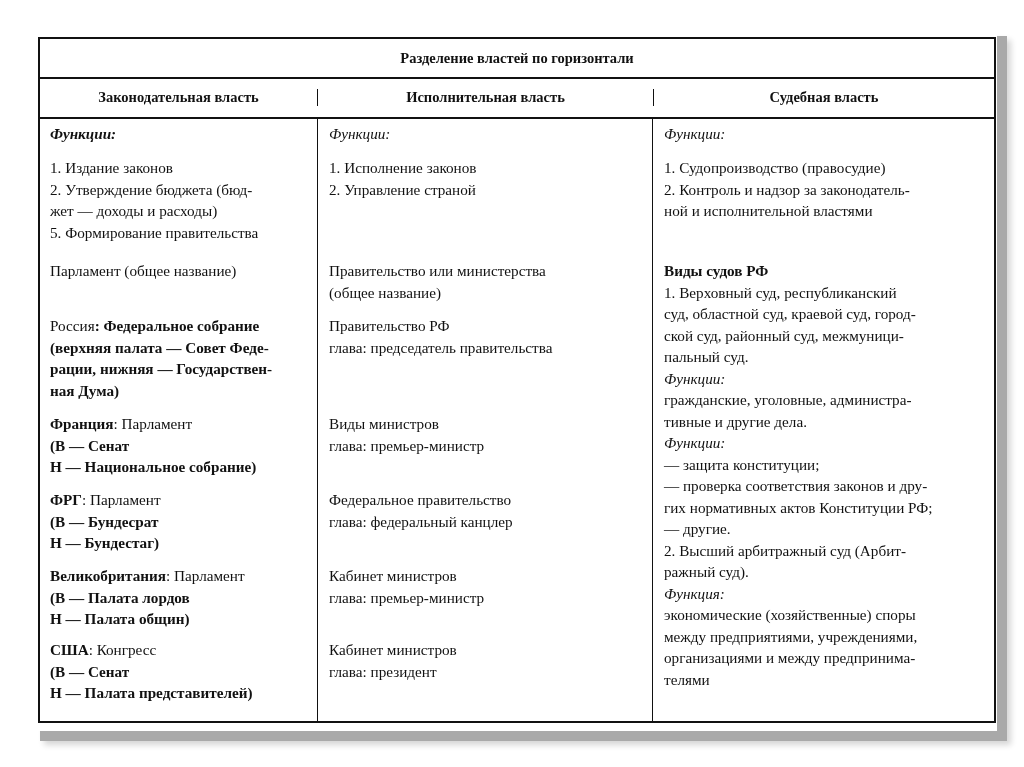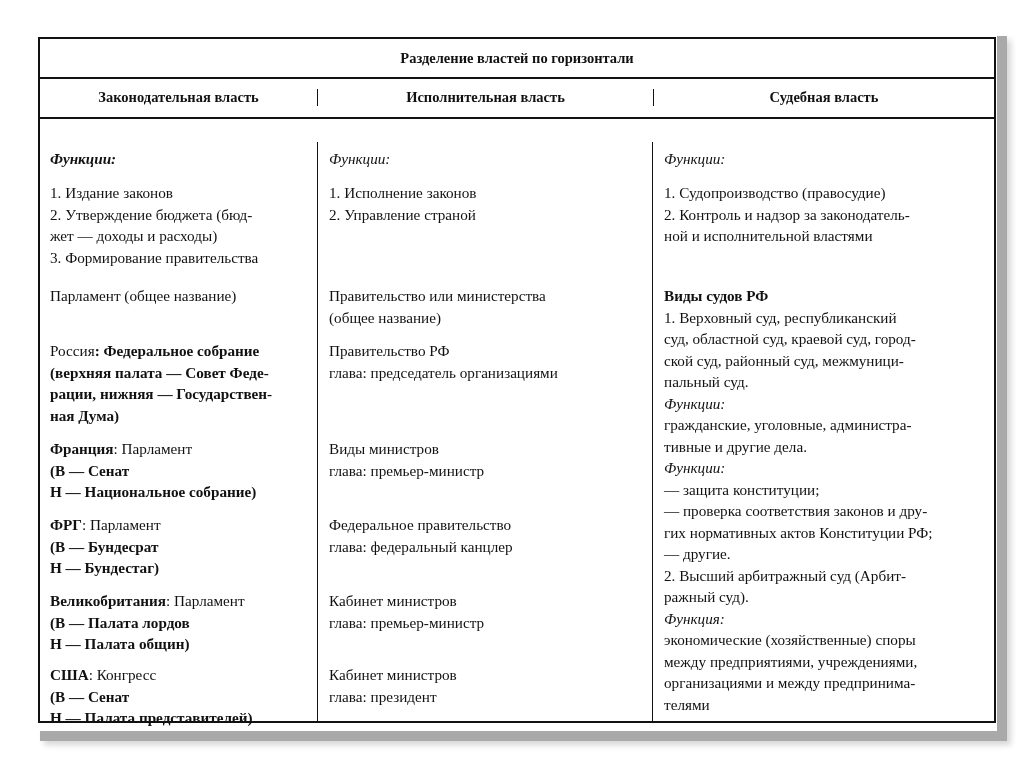--- a/index.html
+++ b/index.html
@@ -26,21 +26,21 @@
   }
   .head-cell {
     display:flex; align-items:center; justify-content:center; font-weight:bold; font-size:14.5px;
   }
   .c1 { width:277px; }
   .c2 { width:335px; border-left:1.5px solid #111; }
   .c3 { flex:1; border-left:1.5px solid #111; }
   .body-row {
     position:absolute; left:0; top:78px; right:0; bottom:0; display:flex;
   }
-  .col { position:relative; box-sizing:border-box; padding:6px 0 0 10px; font-size:15.2px; line-height:21.5px;margin-top:25px; }
+  .col { position:relative; box-sizing:border-box; padding:6px 0 0 10px; font-size:15.2px; line-height:21.5px; }
   .col.c2, .col.c3 { padding-left:11px; }
   .it { font-style:italic; }
   .b { font-weight:bold; }
   .blk { position:absolute; left:10px; right:4px; }
   .c2 .blk, .c3 .blk { left:11px; }
   p { margin:0; }
 </style>
 </head>
 <body>
 
@@ -55,21 +55,21 @@
     <div class="body-row">
 
       <div class="col c1">
         <div class="blk" style="top:6px">
           <p class="it b">Функции:</p>
         </div>
         <div class="blk" style="top:40px">
           <p>1. Издание законов</p>
           <p>2. Утверждение бюджета (бюд-</p>
           <p>жет — доходы и расходы)</p>
-          <p>3. Формирование правительства</p>
+          <p>5. Формирование правительства</p>
         </div>
         <div class="blk" style="top:143px">
           <p>Парламент (общее название)</p>
         </div>
         <div class="blk" style="top:198px">
           <p><span>Россия</span><span class="b">: Федеральное собрание</span></p>
           <p class="b">(верхняя палата — Совет Феде-</p>
           <p class="b">рации, нижняя — Государствен-</p>
           <p class="b">ная Дума)</p>
         </div>
@@ -102,21 +102,21 @@
         <div class="blk" style="top:40px">
           <p>1. Исполнение законов</p>
           <p>2. Управление страной</p>
         </div>
         <div class="blk" style="top:143px">
           <p>Правительство или министерства</p>
           <p>(общее название)</p>
         </div>
         <div class="blk" style="top:198px">
           <p>Правительство РФ</p>
-          <p>глава: председатель организациями</p>
+          <p>глава: председатель правительства</p>
         </div>
         <div class="blk" style="top:296px">
           <p>Виды министров</p>
           <p>глава: премьер-министр</p>
         </div>
         <div class="blk" style="top:372px">
           <p>Федеральное правительство</p>
           <p>глава: федеральный канцлер</p>
         </div>
         <div class="blk" style="top:448px">

